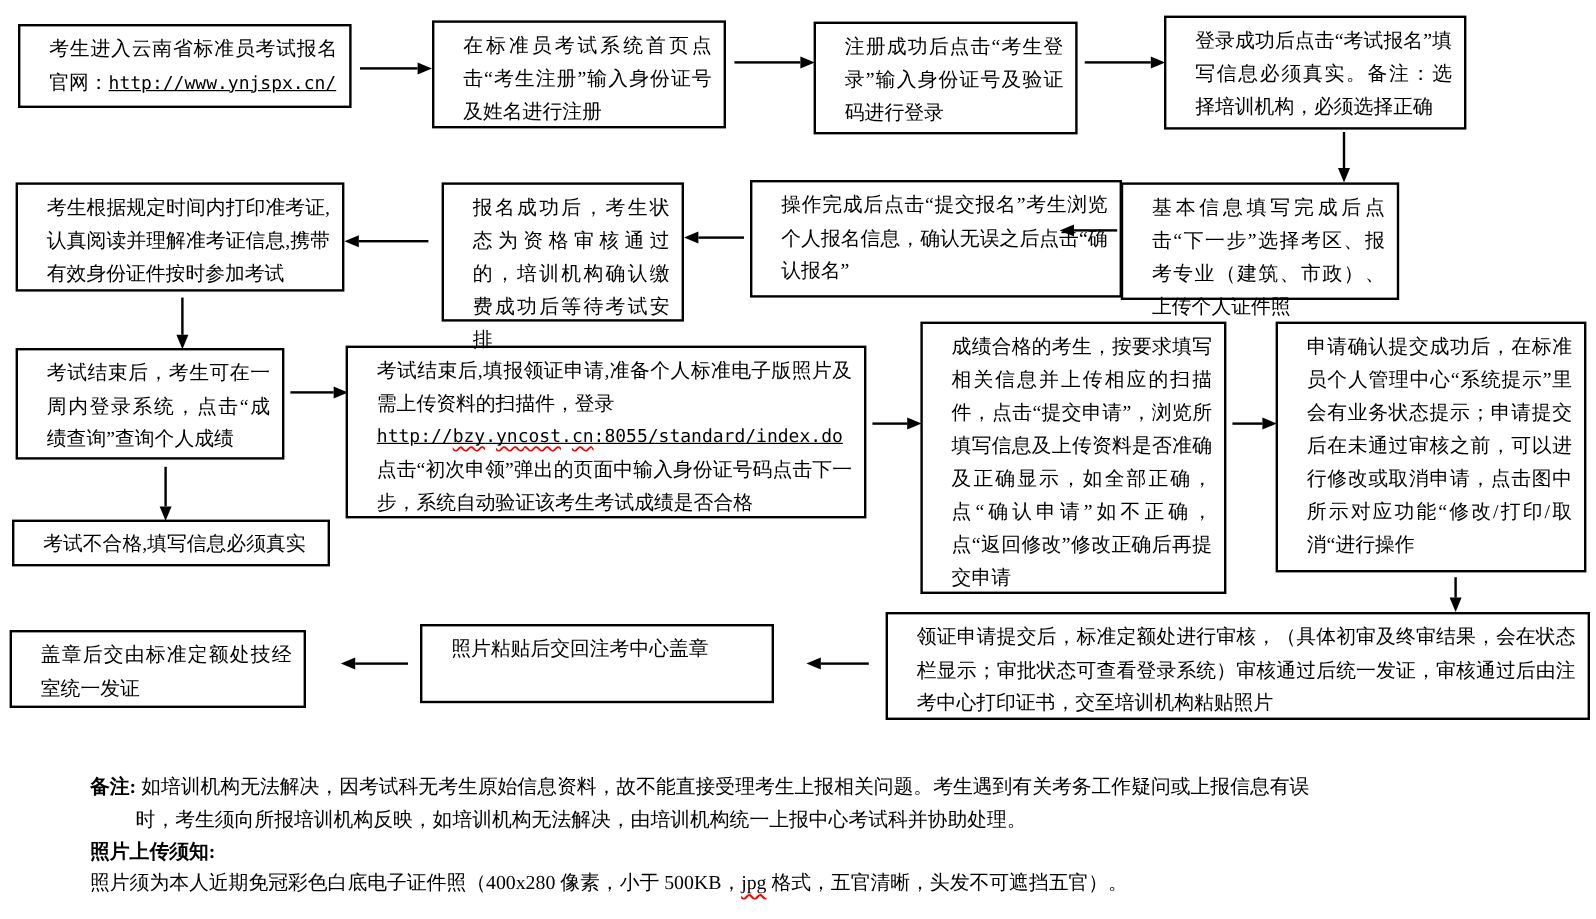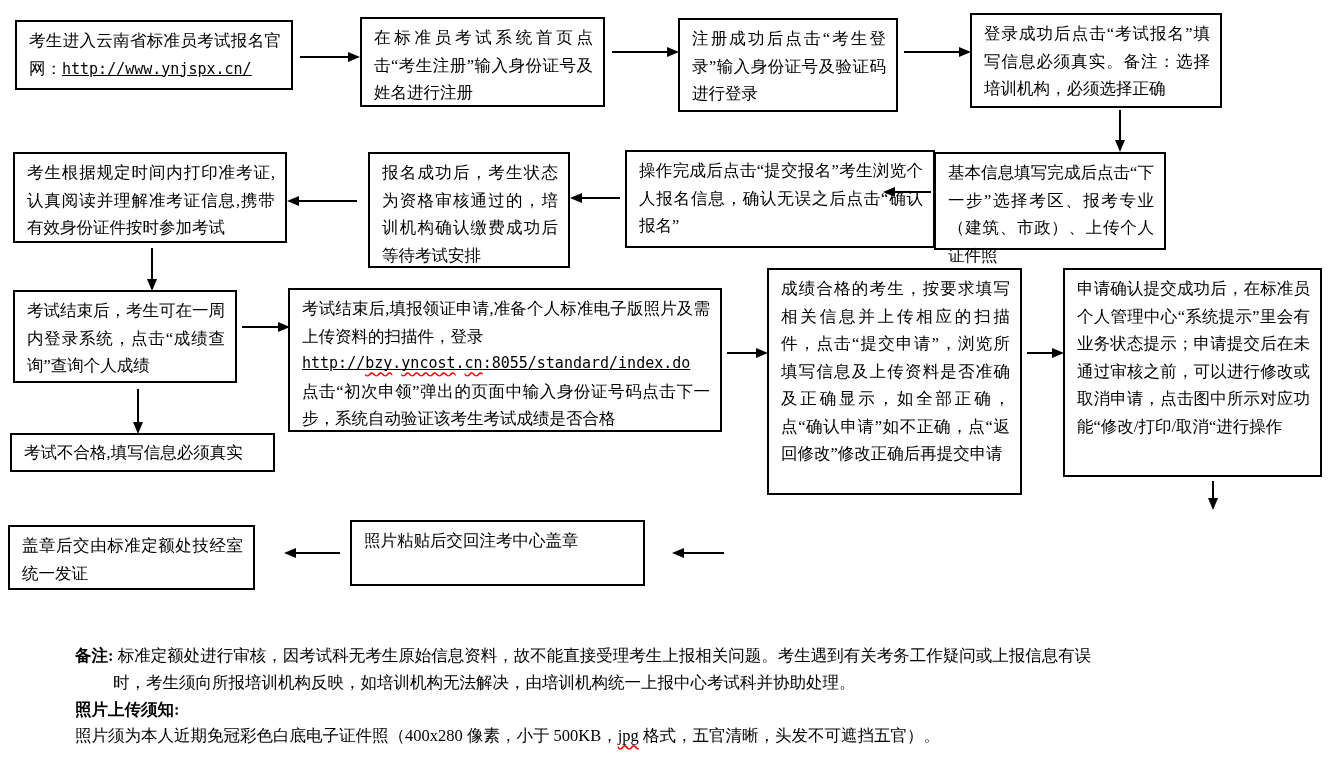--- a/index.html
+++ b/index.html
@@ -1,19 +1,19 @@
 <!DOCTYPE html>
 <html><head>
 <meta charset="utf-8">
 <style>
   html,body{margin:0;padding:0;background:#ffffff;}
   .canvas{position:relative;width:1330px;height:766px;background:#ffffff;color:#000;
           font-family:"Liberation Serif","DejaVu Serif",serif;overflow:hidden;}
   .box{position:absolute;border:2px solid #000;box-sizing:border-box;
-       padding:5px 10px 4px 12px;font-size:16.5px;line-height:27.5px;text-align:justify;}
+       padding:5px 10px 4px 24px;font-size:16.5px;line-height:27.5px;text-align:justify;}
   .mono{font-family:"DejaVu Sans Mono","Liberation Mono",monospace;font-size:15px;letter-spacing:0;}
   .u{text-decoration:underline;}
   .urlblock{display:block;text-decoration:underline;text-align:left;}
   .blockspan{display:block;}
   .wavy{text-decoration-line:underline;text-decoration-style:wavy;text-decoration-color:#ff0000;
         text-decoration-skip-ink:none;text-underline-offset:3px;}
   .arrow{position:absolute;background:#000;}
   .arrow.h{height:2px;}
   .arrow.v{width:2px;}
   .arrow.right::after{content:"";position:absolute;left:100%;top:50%;transform:translateY(-50%);
@@ -55,20 +55,21 @@
   <div class="box" style="left:288px;top:288px;width:434px;height:144px">
     <span>考试结束后,填报领证申请,准备个人标准电子版照片及需上传资料的扫描件，登录</span>
     <span class="urlblock mono"><span>http://</span><span class="wavy">bzy</span><span>.</span><span class="wavy">yncost</span><span>.</span><span class="wavy">cn</span><span>:8055/standard/index.do</span></span>
     <span class="blockspan">点击“初次申领”弹出的页面中输入身份证号码点击下一步，系统自动验证该考生考试成绩是否合格</span>
   </div>
 
   <div class="box" style="left:767px;top:268px;width:255px;height:227px">成绩合格的考生，按要求填写相关信息并上传相应的扫描件，点击“提交申请”，浏览所填写信息及上传资料是否准确及正确显示，如全部正确，点“确认申请”如不正确，点“返回修改”修改正确后再提交申请</div>
 
   <div class="box" style="left:1063px;top:268px;width:259px;height:209px">申请确认提交成功后，在标准员个人管理中心“系统提示”里会有业务状态提示；申请提交后在未通过审核之前，可以进行修改或取消申请，点击图中所示对应功能“修改/打印/取消“进行操作</div>
 
+  <div class="box" style="left:738px;top:510px;width:587px;height:90px">领证申请提交后，标准定额处进行审核，（具体初审及终审结果，会在状态栏显示；审批状态可查看登录系统）审核通过后统一发证，审核通过后由注考中心打印证书，交至培训机构粘贴照片</div>
 
   <div class="box" style="left:350px;top:520px;width:295px;height:66px">照片粘贴后交回注考中心盖章</div>
 
   <div class="box" style="left:8px;top:525px;width:247px;height:65px">盖章后交由标准定额处技经室统一发证</div>
 
   <div class="arrow h right" style="left:300px;top:56px;width:48px"></div>
   <div class="arrow h right" style="left:612px;top:51px;width:55px"></div>
   <div class="arrow h right" style="left:904px;top:51px;width:55px"></div>
   <div class="arrow v down" style="left:1119px;top:110px;height:30px"></div>
   <div class="arrow h left" style="left:895px;top:191px;width:36px"></div>
@@ -77,21 +78,21 @@
   <div class="arrow v down" style="left:151px;top:248px;height:31px"></div>
   <div class="arrow h right" style="left:242px;top:326px;width:36px"></div>
   <div class="arrow v down" style="left:137px;top:389px;height:33px"></div>
   <div class="arrow h right" style="left:727px;top:352px;width:29px"></div>
   <div class="arrow h right" style="left:1027px;top:352px;width:25px"></div>
   <div class="arrow v down" style="left:1212px;top:481px;height:17px"></div>
   <div class="arrow h left" style="left:684px;top:552px;width:40px"></div>
   <div class="arrow h left" style="left:296px;top:552px;width:44px"></div>
 
   <div class="note" style="left:75px;top:644px">
-    <span class="b">备注: </span><span>标准定额处进行审核，因考试科无考生原始信息资料，故不能直接受理考生上报相关问题。考生遇到有关考务工作疑问或上报信息有误</span>
+    <span class="b">备注: </span><span>如培训机构无法解决，因考试科无考生原始信息资料，故不能直接受理考生上报相关问题。考生遇到有关考务工作疑问或上报信息有误</span>
   </div>
   <div class="note" style="left:113px;top:671px">时，考生须向所报培训机构反映，如培训机构无法解决，由培训机构统一上报中心考试科并协助处理。</div>
   <div class="note b" style="left:75px;top:698px">照片上传须知:</div>
   <div class="note" style="left:75px;top:724px">
     <span>照片须为本人近期免冠彩色白底电子证件照（400x280 像素，小于 500KB，</span><span class="wavy">jpg</span><span> 格式，五官清晰，头发不可遮挡五官）。</span>
   </div>
 
 </div>
 
 </body></html>

